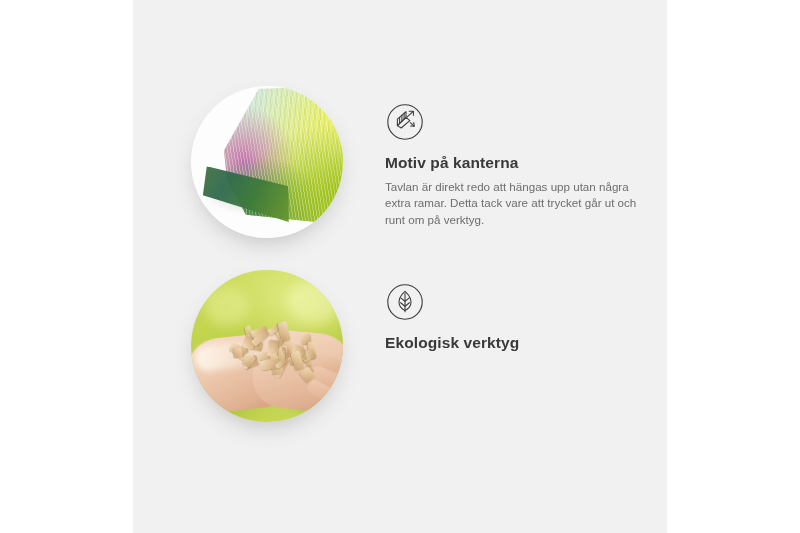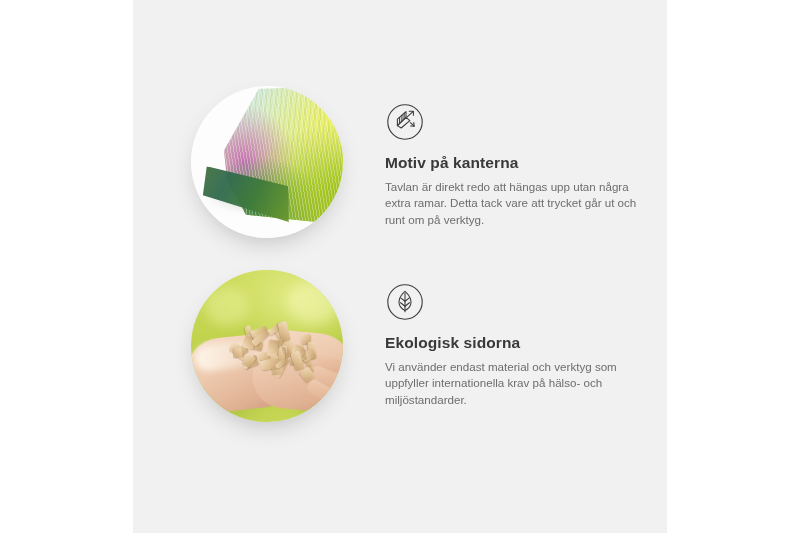--- a/index.html
+++ b/index.html
@@ -328,18 +328,17 @@
         <svg width="40" height="40" viewBox="0 0 40 40" fill="none" stroke="#3c3c3c" stroke-width="1.1" stroke-linecap="round" stroke-linejoin="round">
           <circle cx="20" cy="20" r="17.2"></circle>
           <path d="M20 9.4 C26.4 15.0 27.6 21.4 23.9 25.6 C22.6 27.1 21.3 27.9 20 28.4 C18.7 27.9 17.4 27.1 16.1 25.6 C12.4 21.4 13.6 15.0 20 9.4 Z"></path>
           <path d="M20 11.6 L20 29.8"></path>
           <path d="M20 19.2 L16.0 16.1"></path>
           <path d="M20 19.2 L24.0 16.1"></path>
           <path d="M20 24.2 L15.6 20.7"></path>
           <path d="M20 24.2 L24.4 20.7"></path>
         </svg>
       </div>
-      <p class="feature-title">Ekologisk sidorna</p>
-      <p class="feature-body">Vi använder endast material och verktyg som uppfyller internationella krav på hälso- och miljöstandarder.</p>
+      <p class="feature-title">Ekologisk verktyg</p>
     </div>
   </div>
 
 </div>
 
 </body></html>

